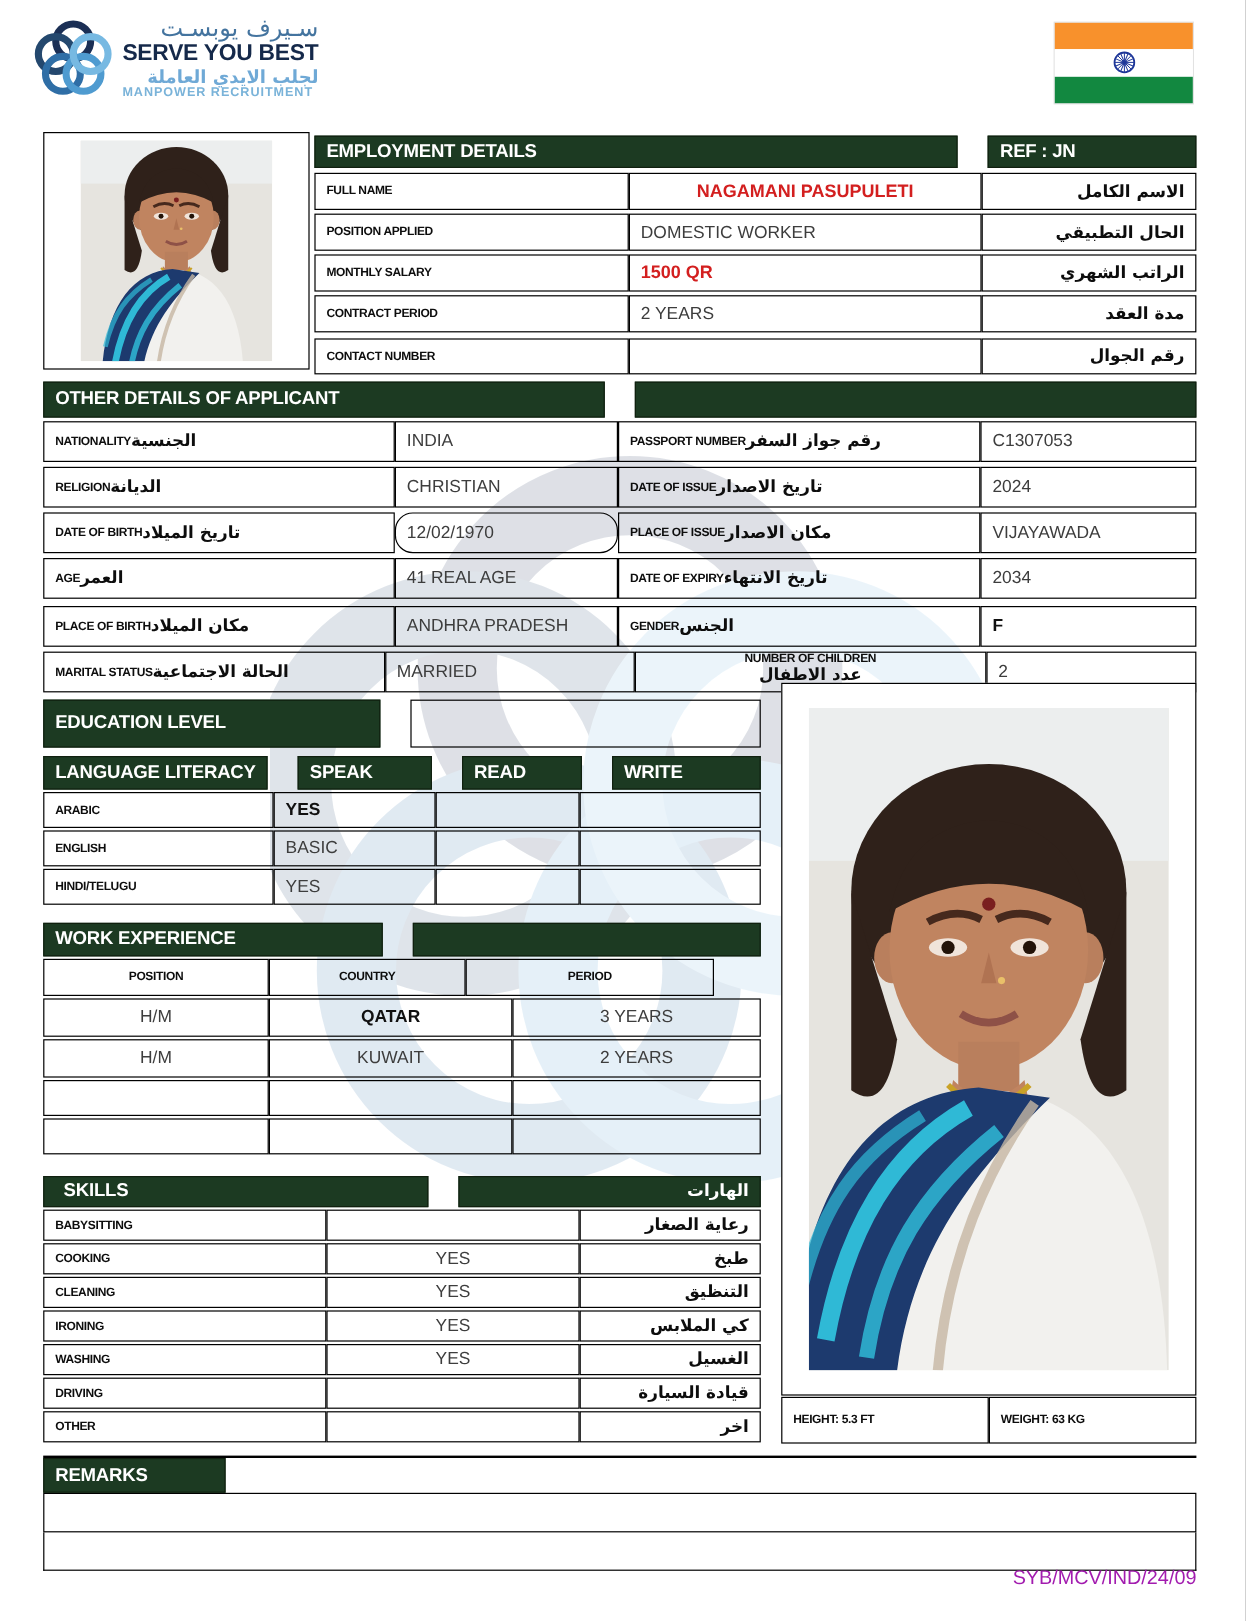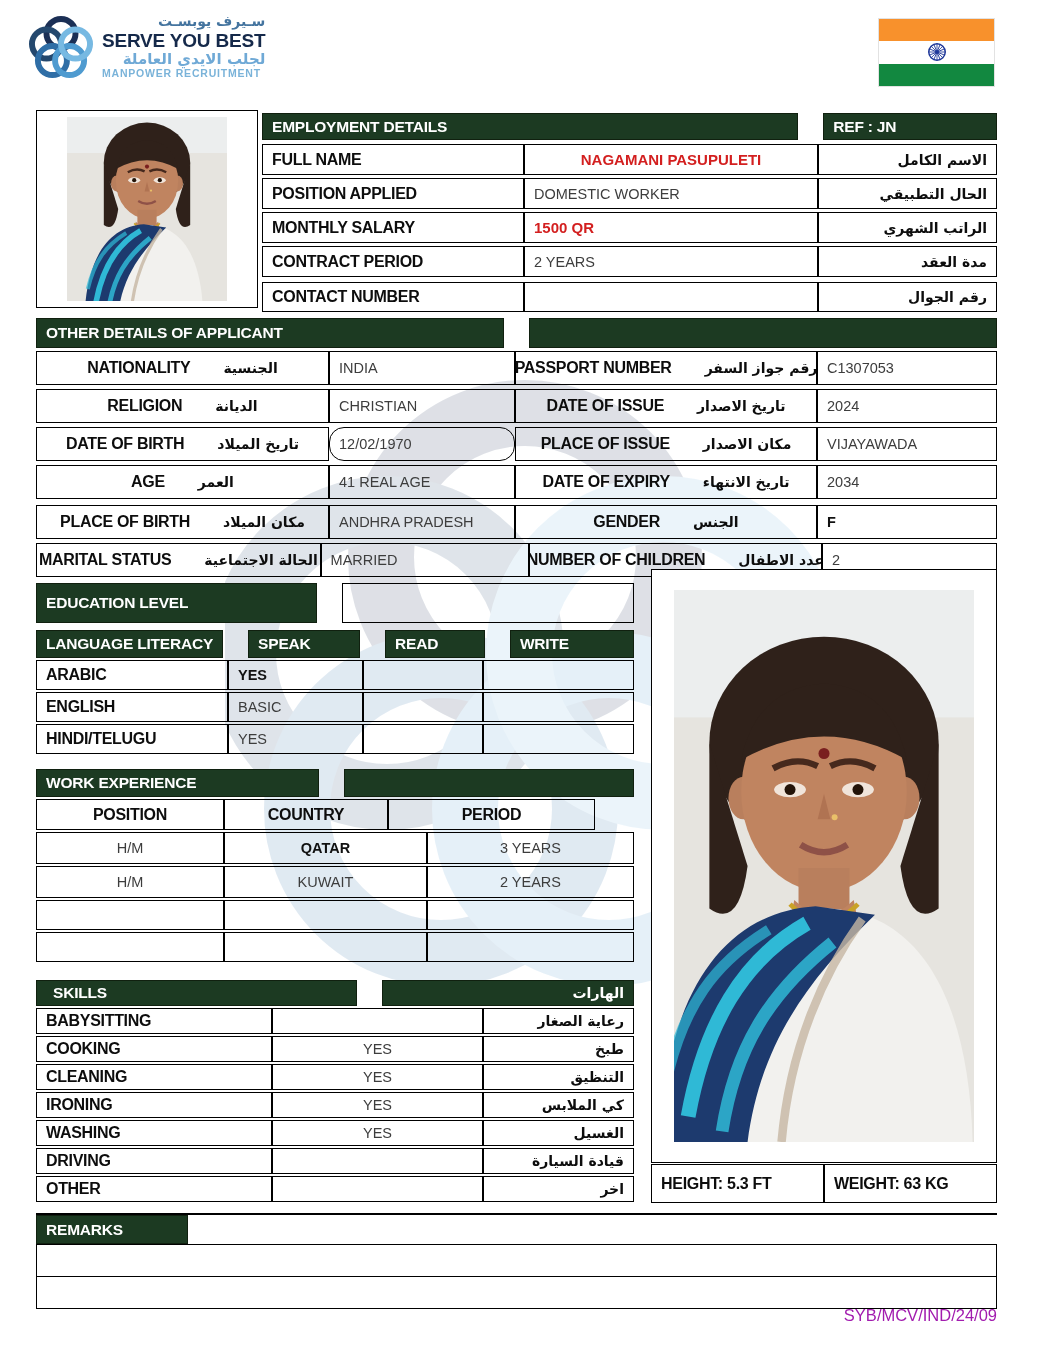--- a/index.html
+++ b/index.html
@@ -13,34 +13,34 @@
 
   
   .t-row { display:flex; }
   .c { border:1.6px solid #000; background:transparent; display:flex; align-items:center; padding:0 9px; height:100%; overflow:hidden; }
   .band { display:flex;gap:23px; }
   .band .seg { background:#1c3a22; border:1.6px solid #10200f; display:flex; align-items:center; padding:0 9px; height:100%; }
   .band .seg + .seg { margin-left:2px; }
   .band .seg.white { background:transparent; border-color:#000; }
 
   .head-txt { color:#fff; font-weight:bold; font-size:15.5px; letter-spacing:-0.2px; white-space:nowrap; }
-  .lbl { font-weight:bold; font-size:16px; color:#0d0d0d; letter-spacing:-0.3px; white-space:nowrap; }
+  .lbl { font-weight:bold; font-size:10px; color:#0d0d0d; letter-spacing:-0.3px; white-space:nowrap; }
   .val { font-size:14.5px; color:#3d3d3d; white-space:nowrap; }
   .val.bold { font-weight:bold; color:#111; }
   .red { color:#d31f1f; font-weight:bold; font-size:15px; }
   .ar { font-family:"DejaVu Sans", sans-serif; font-weight:bold; font-size:14px; direction:rtl; color:#0d0d0d; white-space:nowrap; }
   .ar.white { color:#fff; }
-  .split { justify-content:center;gap:33px; }
+  .split { justify-content:flex-start; }
   .center { justify-content:center; }
   .right { justify-content:flex-end; }
 
   
   .logo { left:28px; top:12px; display:flex; align-items:center; gap:8px; }
   .logo-text { display:flex; flex-direction:column; line-height:1.12; }
-  .logo-ar-name { font-family:"DejaVu Sans", sans-serif; direction:rtl; color:#44749f; font-weight:bold; font-size:14px; }
+  .logo-ar-name { font-family:"DejaVu Sans", sans-serif; direction:rtl; color:#44749f; font-weight:normal; font-size:20px; }
   .logo-en-name { color:#15294a; font-weight:bold; font-size:19px; letter-spacing:-0.2px; }
   .logo-ar-tag  { font-family:"DejaVu Sans", sans-serif; direction:rtl; color:#6fa9d6; font-weight:bold; font-size:15px; }
   .logo-en-tag  { color:#7ab3d9; font-weight:bold; font-size:10.5px; letter-spacing:0.8px; }
 
   
   .flag { left:878px; top:18px; width:117px; height:69px; border:1px solid #e2e2e2; display:flex; flex-direction:column; }
   .flag .b1 { height:23px; background:#f8912c; }
   .flag .b2 { height:23px; background:#ffffff; display:flex; align-items:center; justify-content:center; }
   .flag .b3 { height:23px; background:#128840; }
 
@@ -314,21 +314,21 @@
         </div>
     </div>
     <div class="t-row" style="height:34px;">
       <div class="c split" style="width:293px;">
           <span class="lbl">MARITAL STATUS</span>
           <span class="ar">الحالة الاجتماعية</span>
         </div>
       <div class="c" style="width:214px;">
           <span class="val">MARRIED</span>
         </div>
-      <div class="c split" style="width:302px;">
+      <div class="c split" style="width:302px;flex-direction:column;">
           <span class="lbl">NUMBER OF CHILDREN</span>
           <span class="ar">عدد الاطفال</span>
         </div>
       <div class="c" style="width:180px;">
           <span class="val">2</span>
         </div>
     </div>
   </div>
 
   <div class="abs education">

